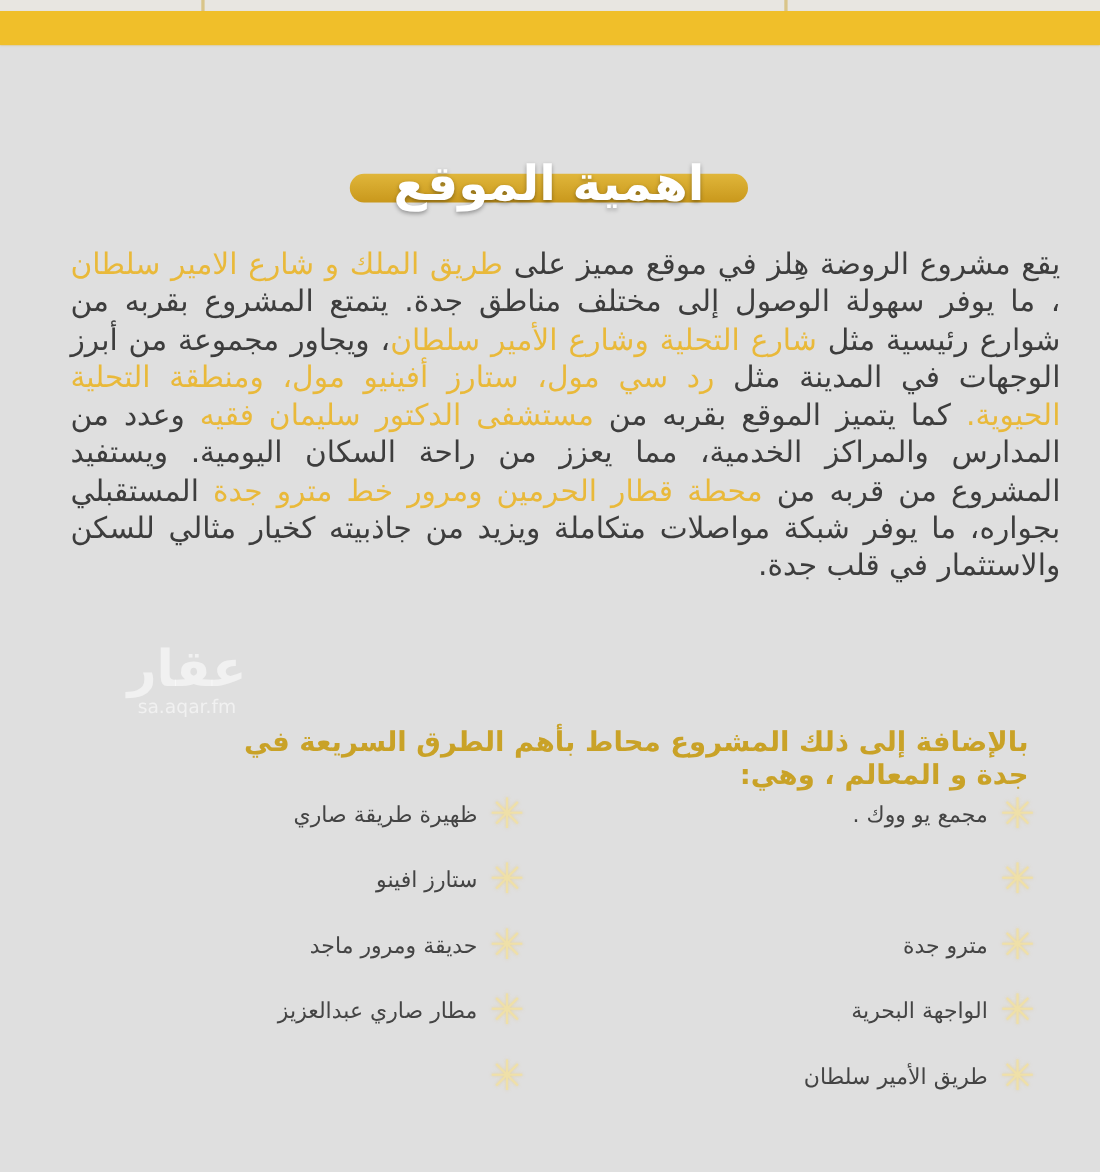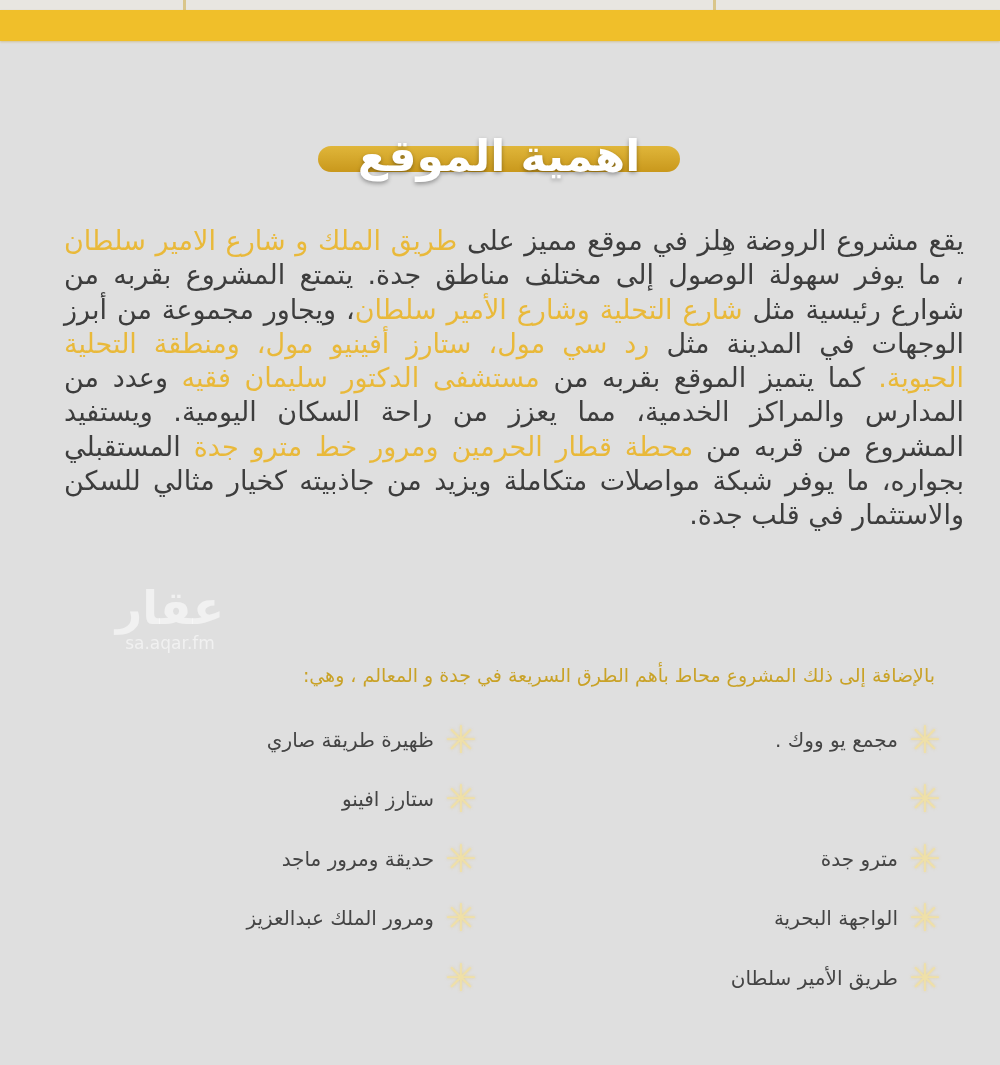--- a/index.html
+++ b/index.html
@@ -13,21 +13,21 @@
       position: absolute; left: 0; top: 0; width: 1000px; height: 10px;
       background: #e8e6e1;
     }
     .top-strip .tick { position: absolute; top: 0; width: 3px; height: 10px; background: #d9c58a; }
     .gold-bar {
       position: absolute; left: 0; top: 10px; width: 1000px; height: 31px;
       background: #f0bf2a;
       box-shadow: 0 1px 2px rgba(180,140,20,0.35);
     }
     .title-wrap {
-      position: absolute; left: 318px; top: 128px; width: 362px; height: 60px;
+      position: absolute; left: 318px; top: 140px; width: 362px; height: 60px;
     }
     .title-pill {
       position: absolute; left: 0; top: 18px; width: 362px; height: 26px;
       border-radius: 13px;
       background: linear-gradient(to bottom, #e0b63a, #c9981c);
     }
     .title-text {
       position: absolute; left: 0; top: 0; width: 362px; text-align: center;
       font-family: "DejaVu Sans", sans-serif; font-weight: bold;
       font-size: 44px; line-height: 56px; color: #ffffff;
@@ -37,22 +37,22 @@
     .body-text {
       position: absolute; left: 64px; top: 224px; width: 900px;
       direction: rtl; text-align: justify; text-align-last: right;
       font-family: "DejaVu Sans", sans-serif;
       font-size: 27px; line-height: 34.3px; color: #3d3d3d;
     }
     .hl { color: #e9b93a; margin-top: 16px; }
     .subhead {
       position: absolute; left: 210px; top: 660px; width: 725px;
       direction: rtl; text-align: right;
-      font-family: "DejaVu Sans", sans-serif; font-weight: normal;
-      font-size: 19px; line-height: 30px; color: #c9a227;
+      font-family: "DejaVu Sans", sans-serif; font-weight: bold;
+      font-size: 25px; line-height: 30px; color: #c9a227;
     }
     .list-col { position: absolute; direction: rtl; }
     .list-col.right { right: 58px; top: 710px; width: 340px; }
     .list-col.left { right: 522px; top: 710px; width: 420px; }
     .list-item {
       display: flex; align-items: center; height: 59.5px;
       font-family: "DejaVu Sans", sans-serif; font-size: 20px; color: #444;
     }
     .star {
       width: 34px; height: 34px; margin-left: 10px; flex: 0 0 34px;
@@ -123,18 +123,18 @@
   <div class="list-item">
     <span class="star">✳</span>
     <span>ستارز افينو</span>
   </div>
   <div class="list-item">
     <span class="star">✳</span>
     <span>حديقة ومرور ماجد</span>
   </div>
   <div class="list-item">
     <span class="star">✳</span>
-    <span>ومرور الملك عبدالعزيز</span>
+    <span>مطار صاري عبدالعزيز</span>
   </div>
   <div class="list-item">
     <span class="star">✳</span>
   </div>
 </div>
 
 </body></html>

